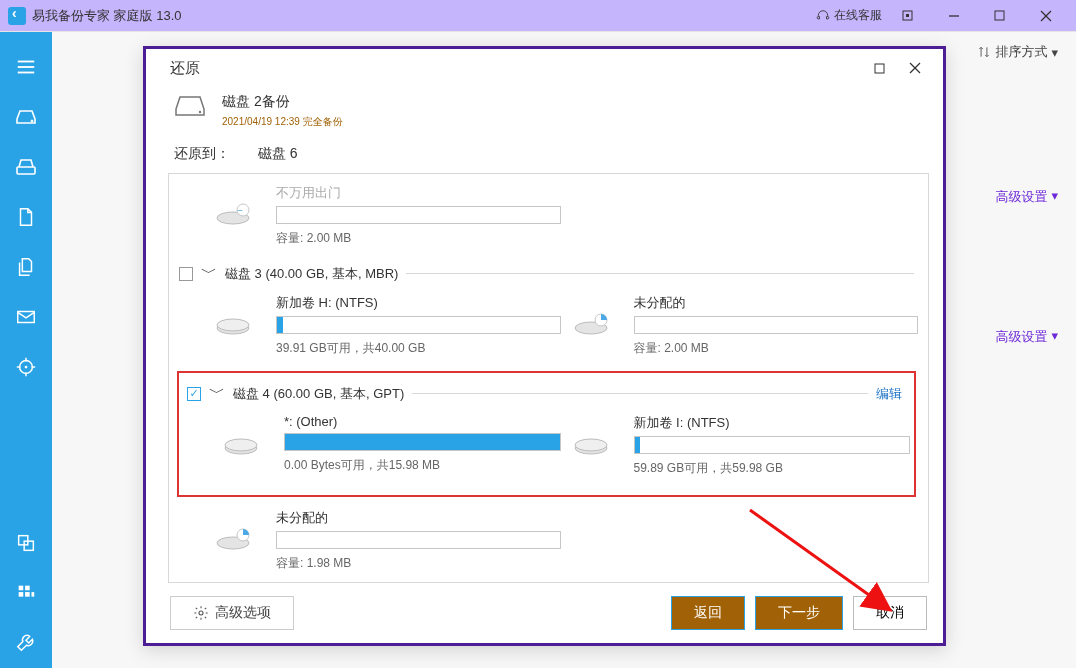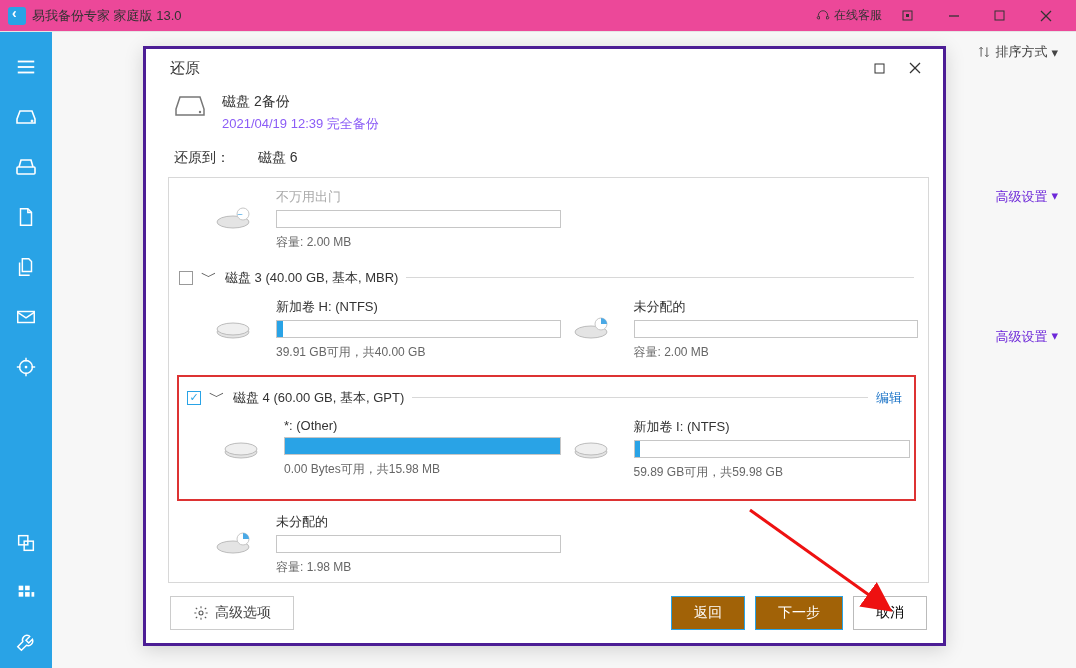--- a/index.html
+++ b/index.html
@@ -1,19 +1,19 @@
 <!DOCTYPE html>
 <html><head>
 <meta charset="utf-8">
 <style>
 * { box-sizing: border-box; margin: 0; padding: 0; font-family: "Microsoft YaHei", Arial, sans-serif; }
 body { width: 1076px; height: 668px; background: #fff; overflow: hidden; position: relative; }
 
 
-.titlebar { height: 32px; display: flex; align-items: center; border-bottom: 1px solid #e5e5e5; background: #ec4899; }
+.titlebar { height: 32px; display: flex; align-items: center; border-bottom: 1px solid #e5e5e5; background: #c4b5fd; }
 .app-icon { width: 18px; height: 18px; margin: 0 6px 0 8px; background: #29a3e6; border-radius: 3px; position: relative; }
 .app-icon::after { content: "‹"; color: #fff; font-weight: bold; position: absolute; left: 4px; top: -2px; font-size: 14px; }
 .titlebar .title { font-size: 13px; color: #333; }
 .titlebar-spacer { flex: 1; }
 .titlebar-item { padding: 0 10px; height: 32px; display: inline-flex; align-items: center; font-size: 12px; color: #333; cursor: pointer; }
 .wctl { width: 46px; text-align: center; }
 
 
 .sidebar { position: absolute; left: 0; top: 32px; bottom: 0; width: 52px; background: #29a3e6; display: flex; flex-direction: column; align-items: center; padding-top: 10px; }
 .sb-item { width: 52px; height: 50px; display: flex; align-items: center; justify-content: center; cursor: pointer; }
@@ -32,21 +32,21 @@
 
 .dialog { position: absolute; left: 143px; top: 46px; width: 803px; height: 600px; background: #fff; border: 3px solid #4c1d95; box-shadow: 0 4px 18px rgba(0,0,0,.15); display: flex; flex-direction: column; padding-left: 8px; }
 .dlg-titlebar { height: 38px; display: flex; align-items: center; padding: 0 10px 0 16px; }
 .dlg-titlebar .t { font-size: 15px; color: #333; }
 .dlg-titlebar .spacer { flex: 1; }
 .dlg-wctl { width: 36px; height: 28px; display: inline-flex; align-items: center; justify-content: center; cursor: pointer; }
 
 .dlg-header { display: flex; padding: 6px 20px 16px 20px; gap: 16px; align-items: flex-start; }
 .disk-ico { width: 32px; height: 24px; }
 .dlg-header .info .name { font-size: 14px; color: #333; margin-bottom: 4px; }
-.dlg-header .info .sub { font-size: 13px; color: #8b5cf6; }
+.dlg-header .info .sub { font-size: 10px; color: #a16207; }
 
 .dest-row { padding: 0 20px 10px 20px; font-size: 14px; color: #333; }
 .dest-row .lbl { margin-right: 24px; }
 
 .list { flex: 1; margin: 0 14px; border: 1px solid #d8d8d8; padding: 6px 10px 6px 6px; overflow-y: auto; position: relative; }
 
 .part-row { display: flex; gap: 10px; padding: 4px 0 10px 38px; }
 .part-col { flex: 1; display: flex; gap: 23px; }
 .drv-ico { width: 40px; height: 28px; margin-top: 16px; flex-shrink: 0; }
 .part-info { flex: 1; }

